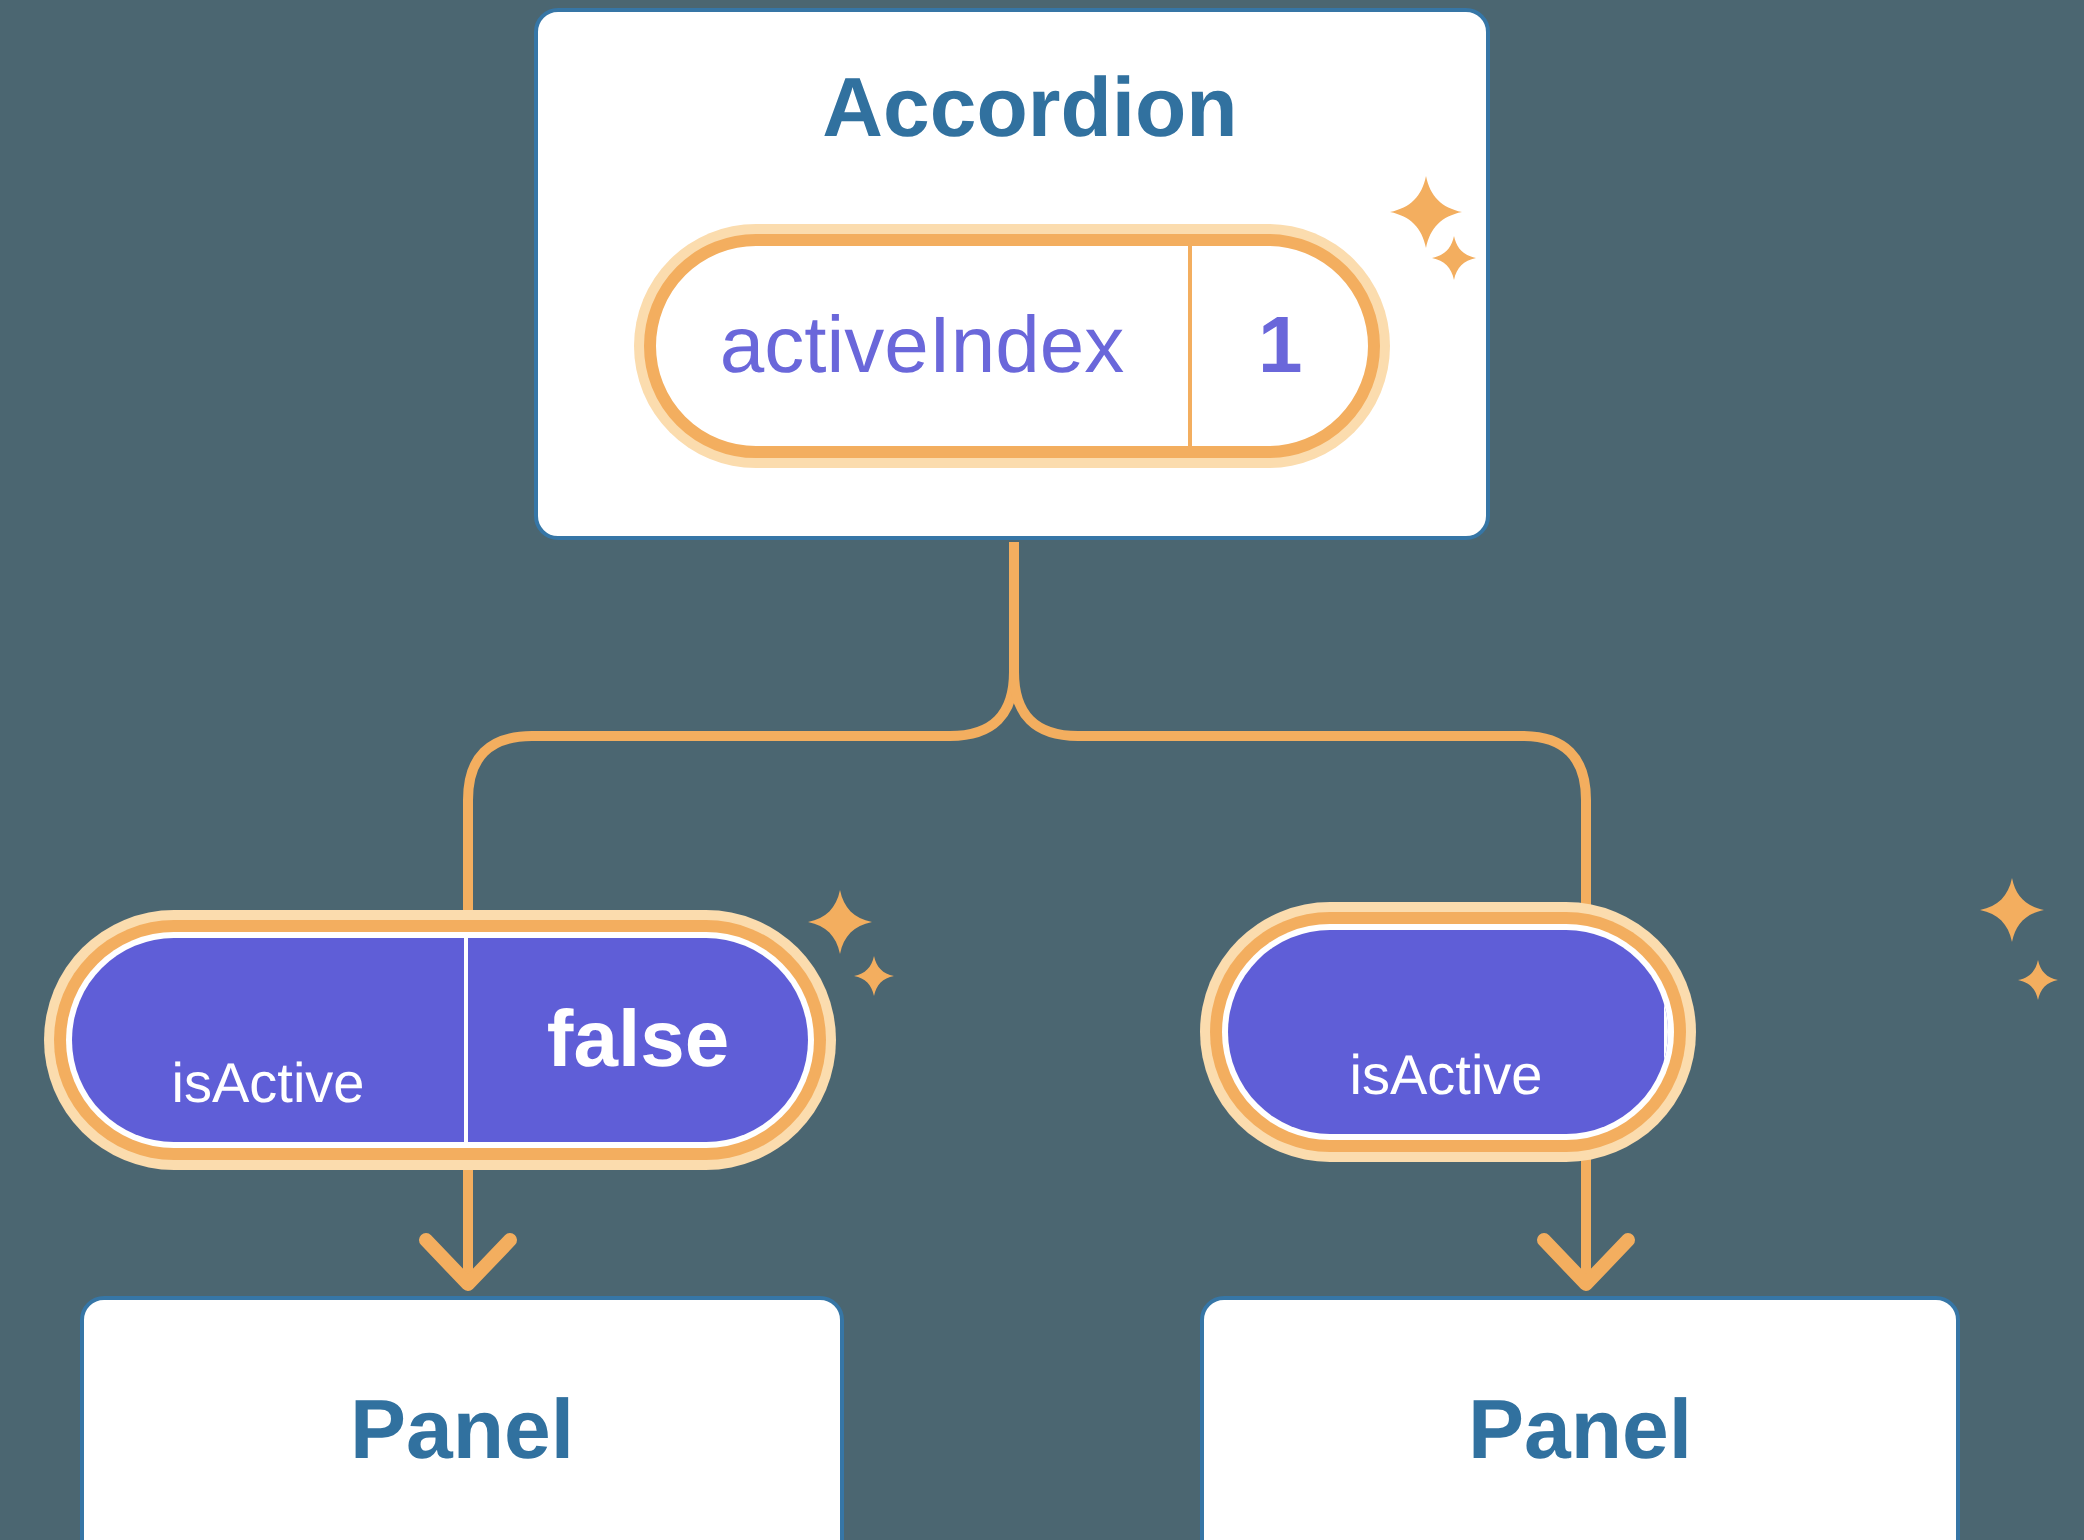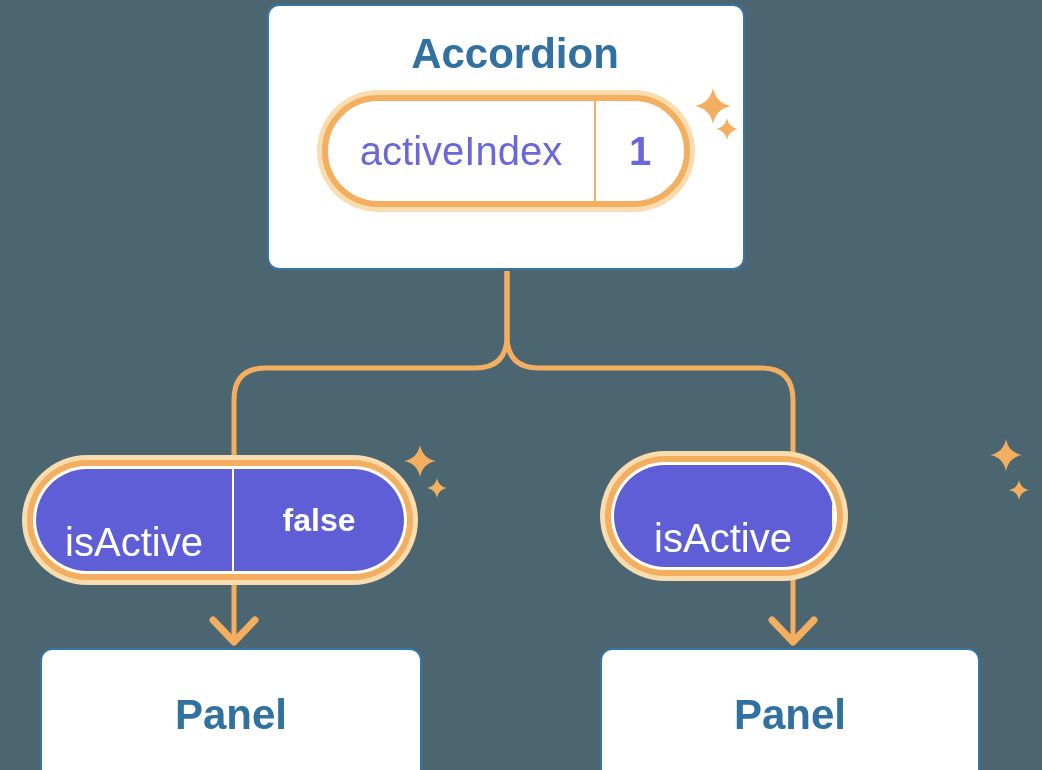--- a/index.html
+++ b/index.html
@@ -15,43 +15,43 @@
     border-radius:12px;box-sizing:border-box;z-index:2;
   }
   .accordion-card{left:267px;top:4px;width:478px;height:266px;
     display:flex;flex-direction:column;align-items:center;}
   .card-title{
     margin-top:24px;font-size:42px;font-weight:600;
     color:var(--blue-text,#31719F);line-height:1.15;margin-left:18px;
   }
   
   .pill-glow{background:var(--orange-glow,#FBDCAE);border-radius:999px;padding:5px;}
-  .state-glow{margin-top:12px;}
+  .state-glow{margin-top:34px;}
   .state-inner{
     background:#fff;border:6px solid var(--orange,#F3AE5F);border-radius:999px;
     box-sizing:border-box;height:112px;display:flex;align-items:stretch;overflow:hidden;
   }
   .state-name{display:flex;align-items:center;justify-content:center;
     padding:0 32px;font-size:40px;color:var(--purple-text,#6A67DA);}
   .state-divider{width:2px;background:var(--orange,#F3AE5F);}
   .state-value{width:88px;display:flex;align-items:center;justify-content:center;
     font-size:40px;font-weight:700;color:var(--purple-text,#6A67DA);}
   
   .prop-glow{position:absolute;z-index:2;}
   .prop-ring{background:var(--orange,#F3AE5F);border-radius:999px;padding:6px;}
   .prop-gap{background:#fff;border-radius:999px;padding:3px;}
   .prop-body{
     background:var(--purple-fill,#5F5ED7);border-radius:999px;height:102px;
     display:flex;align-items:stretch;overflow:hidden;
   }
   .prop-name{display:flex;align-items:center;justify-content:center;
-    font-size:40px;color:var(--white-text,#fff);margin-top:44px;}
+    font-size:28px;color:var(--white-text,#fff);margin-top:44px;}
   .prop-divider{width:2px;background:#fff;}
   .prop-value{display:flex;align-items:center;justify-content:center;
-    font-size:32px;font-weight:700;color:var(--white-text,#fff);}
+    font-size:40px;font-weight:700;color:var(--white-text,#fff);}
   .prop-left{left:22px;top:455px;}
   .prop-left .prop-name{width:196px;}
   .prop-left .prop-value{width:170px;}
   .prop-right{left:600px;top:451px;}
   .prop-right .prop-name{width:218px;}
   .prop-right .prop-value{width:132px;}
   
   .panel-card{top:648px;height:134px;display:flex;align-items:center;justify-content:center;}
   .panel-left{left:40px;width:382px;}
   .panel-right{left:600px;width:380px;}

